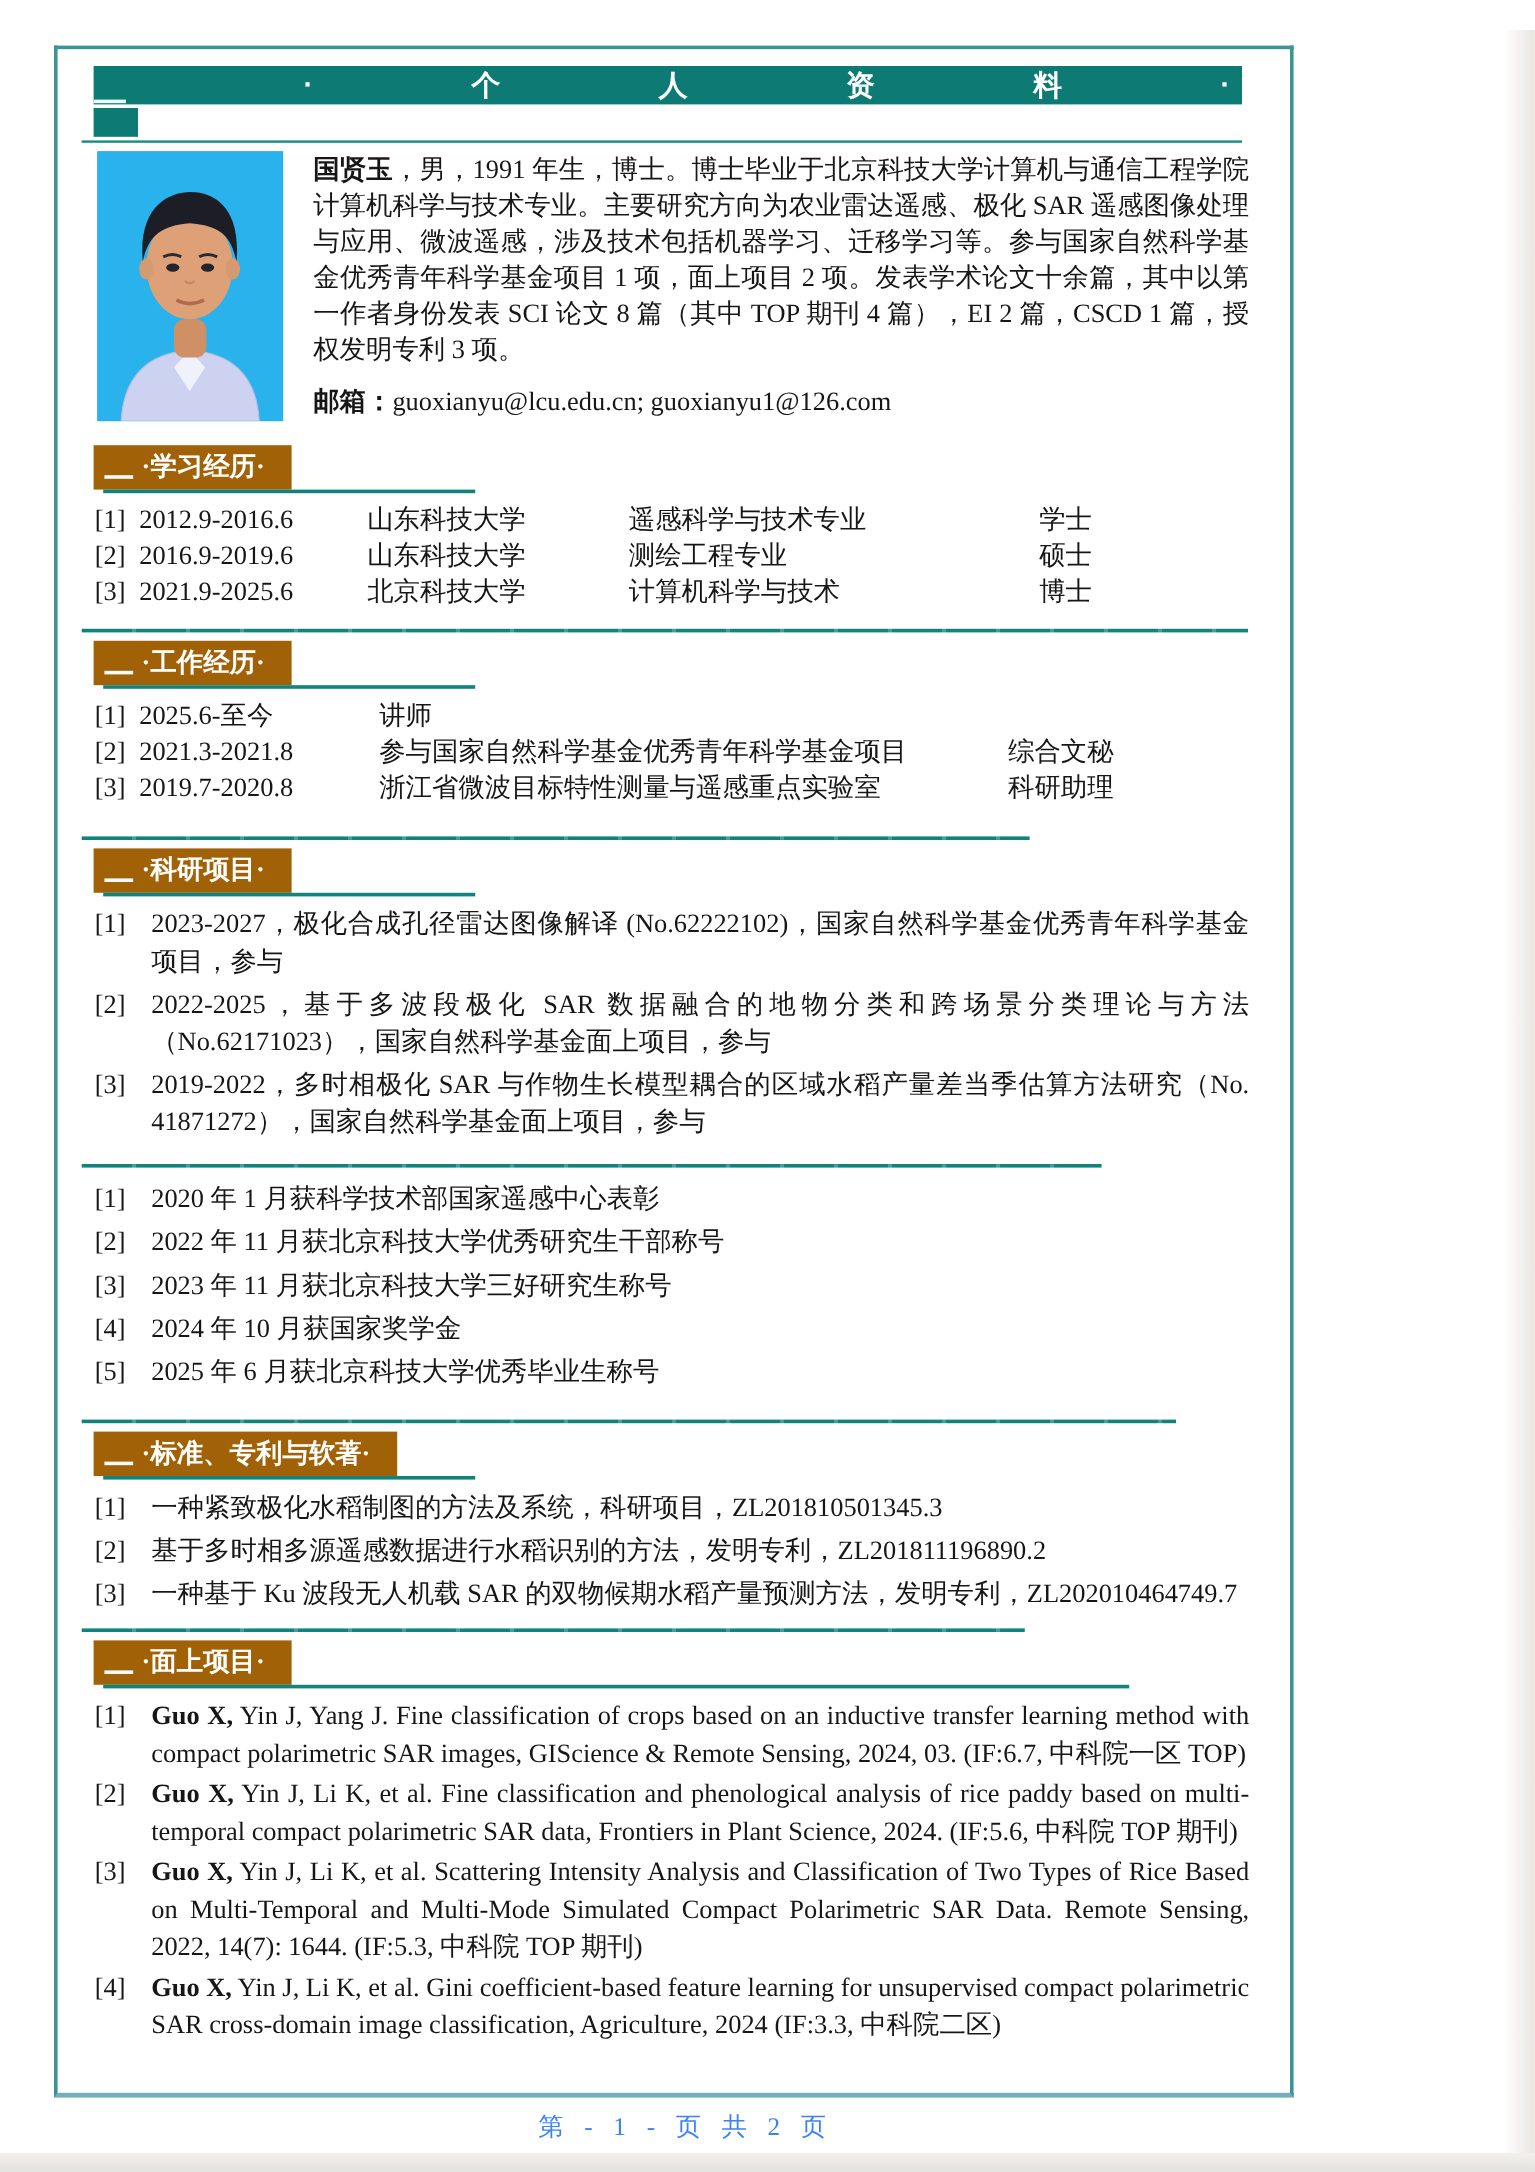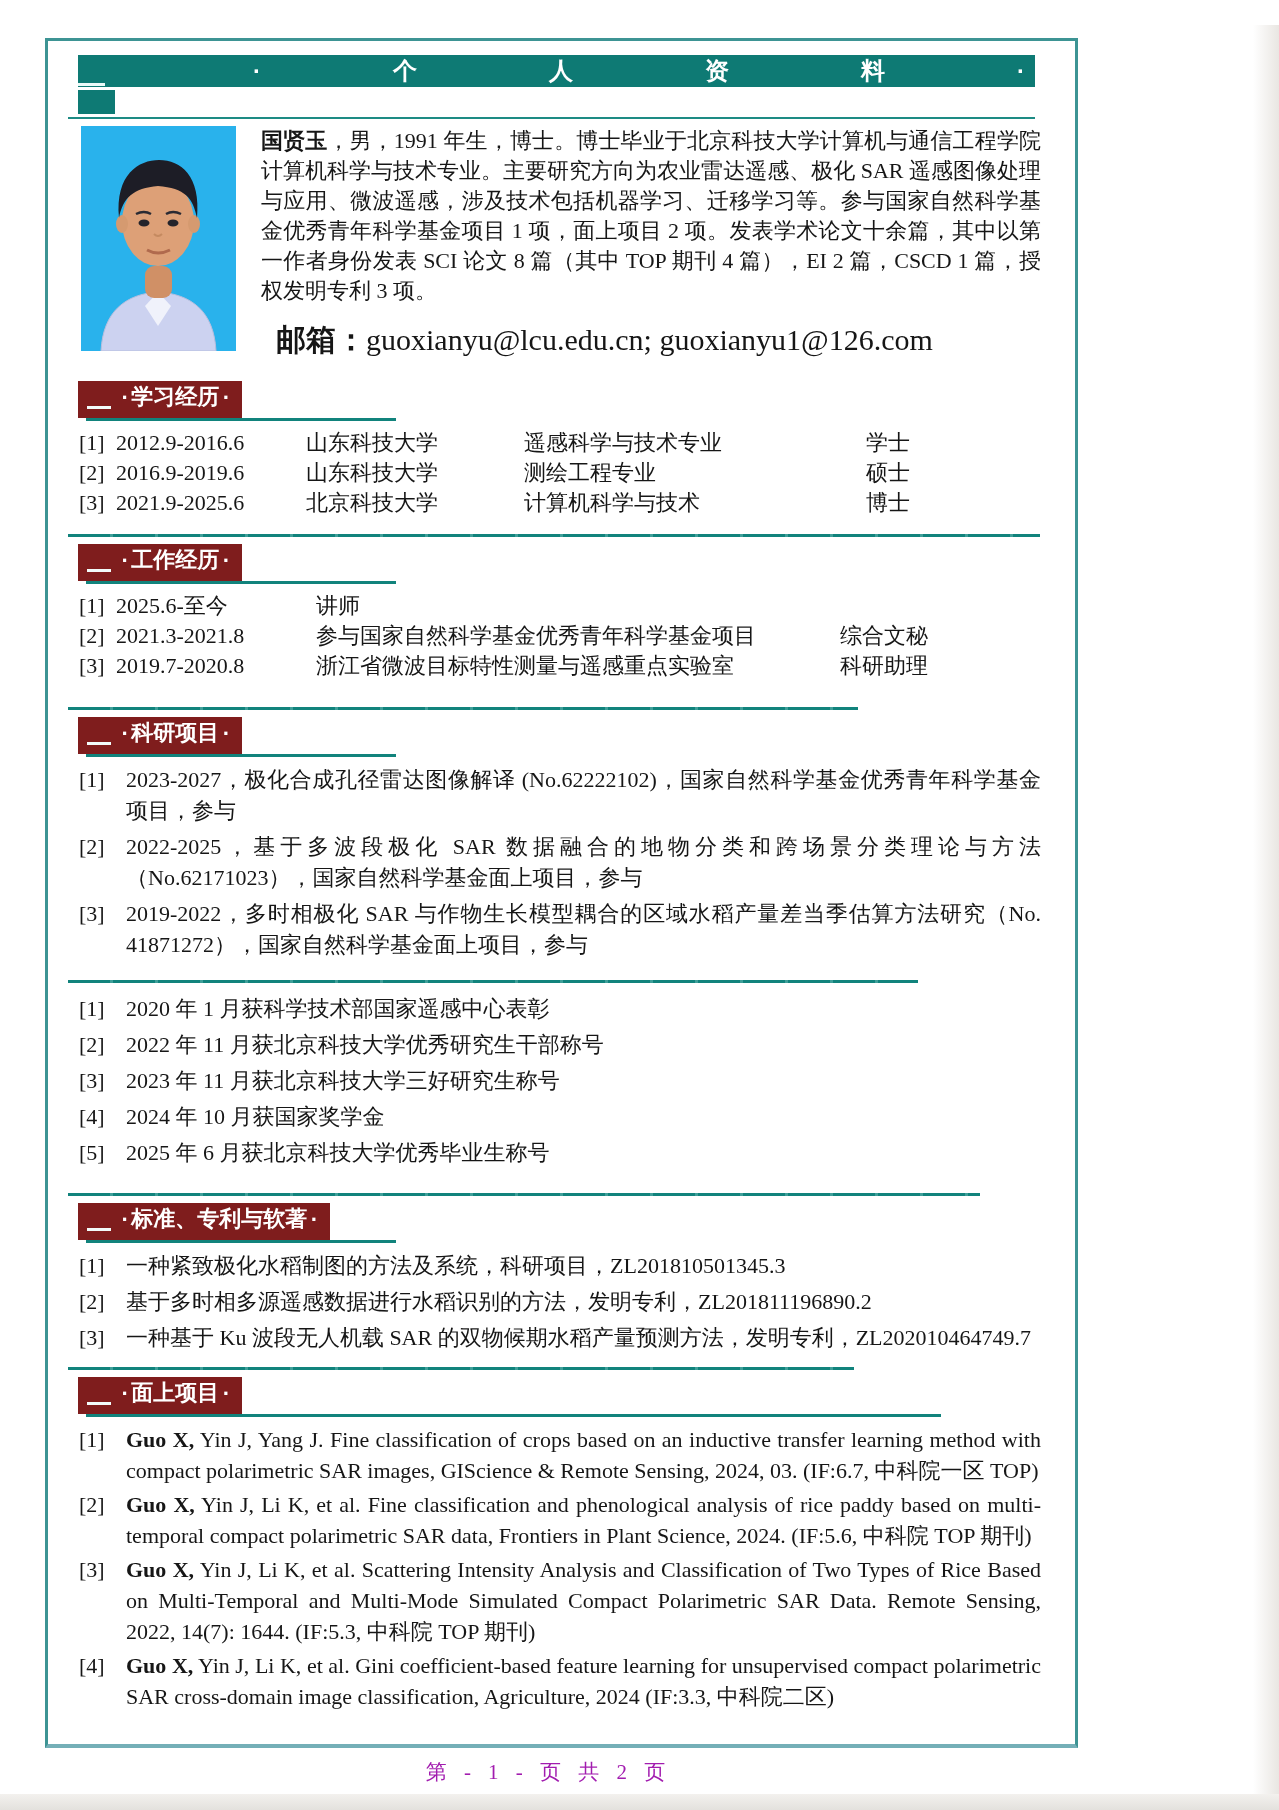--- a/index.html
+++ b/index.html
@@ -26,29 +26,29 @@
   .banner .wdash { position:absolute; left:0; bottom:1px; width:27px; height:3px; background:#eafaf8; }
   .banner-block { margin:3px 0 0 10px; width:37px; height:24px; background:#0e7a74; }
   .banner-rule { margin-top:3px; width:967px; height:2px; background:#1d8b84; }
 
   
   .profile { display:flex; margin-top:7px; }
   .photo { flex:0 0 155px; height:225px; margin-left:13px; background:#29b2ec; overflow:hidden; }
   .bio-col { flex:1; margin-left:25px; }
   .bio { font-size:22px; line-height:30px; text-align:justify; }
   .bio b { font-weight:bold; }
-  .email-line { margin-top:14px; font-size:30px;margin-left:15px; }
+  .email-line { margin-top:14px; font-size:22px; }
   .email-line b { font-weight:bold; }
 
   
   .rule { height:3px; background:repeating-linear-gradient(90deg,#11837c 0 42px,#3f9f99 42px 45px); }
   .sec-head { position:relative; margin-top:7px; height:37px; }
   .sec-label { position:relative; display:inline-flex; align-items:flex-end;
-    background:#7f1d1d; color:#ffffff; padding:5px 10px 6px 9px; margin-left:10px;
-    font-family:Liberation Mono, monospace; font-weight:bold; font-size:22px; line-height:26px; }
+    background:#a16207; color:#ffffff; padding:5px 22px 6px 9px; margin-left:10px;
+    font-family:Liberation Serif, serif; font-weight:bold; font-size:22px; line-height:26px; }
   .sec-label::before { content:""; width:24px; height:3px; background:#f2fbfa;
     margin:0 7px 3px 0; display:inline-block; }
   .sec-head::after { content:""; position:absolute; left:18px; bottom:-3px; height:3px;
     width:310px; background:#11837c; }
   .sec-head.long-ul::after { width:855px; }
 
   
   .edu-row { display:grid; grid-template-columns:48px 190px 218px 342px 1fr;
     font-size:22px; line-height:30px; }
   .work-row { display:grid; grid-template-columns:48px 200px 524px 1fr;
@@ -69,22 +69,22 @@
   .mt-awd { margin-top:20px; }
   .mt-pat { margin-top:25px; }
   .mt-pap { margin-top:14px; }
   .w-full { width:972px; }
   .w-proj { width:790px; }
   .w-awd { width:850px; }
   .w-pat { width:912px; }
   .w-pap { width:786px; }
 
   
-  .footer { position:absolute; left:32px; top:1758px; width:1033px; text-align:center;
-    color:#a21caf; font-size:21px; letter-spacing:6px;
+  .footer { position:absolute; left:55px; top:1758px; width:1033px; text-align:center;
+    color:#3b82f6; font-size:21px; letter-spacing:6px;
     font-family:"Liberation Serif","DejaVu Serif",serif; }
 </style>
 </head>
 <body>
 
 <div class="edge-right"></div>
 <div class="edge-bottom"></div>
 
 <div class="frame">
 

